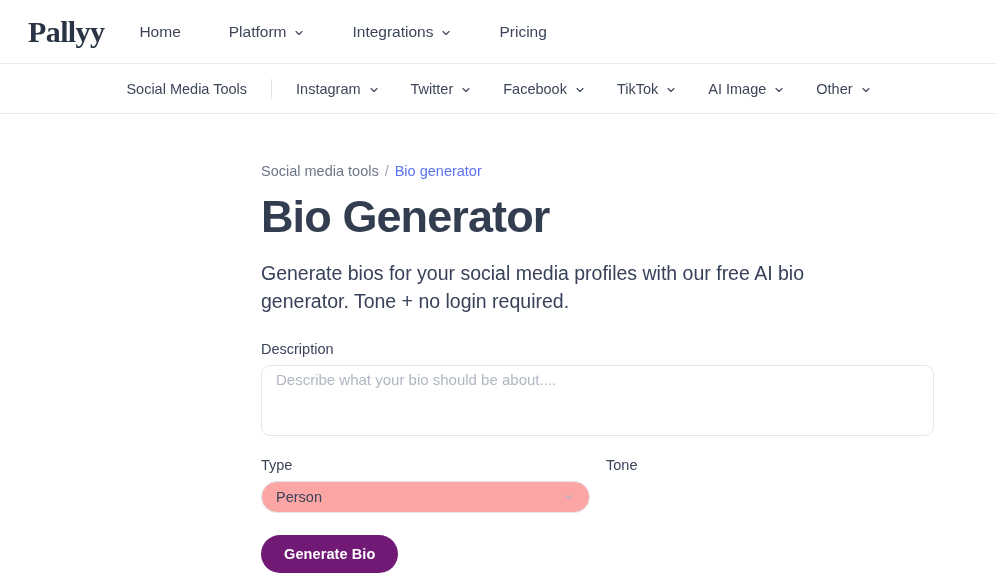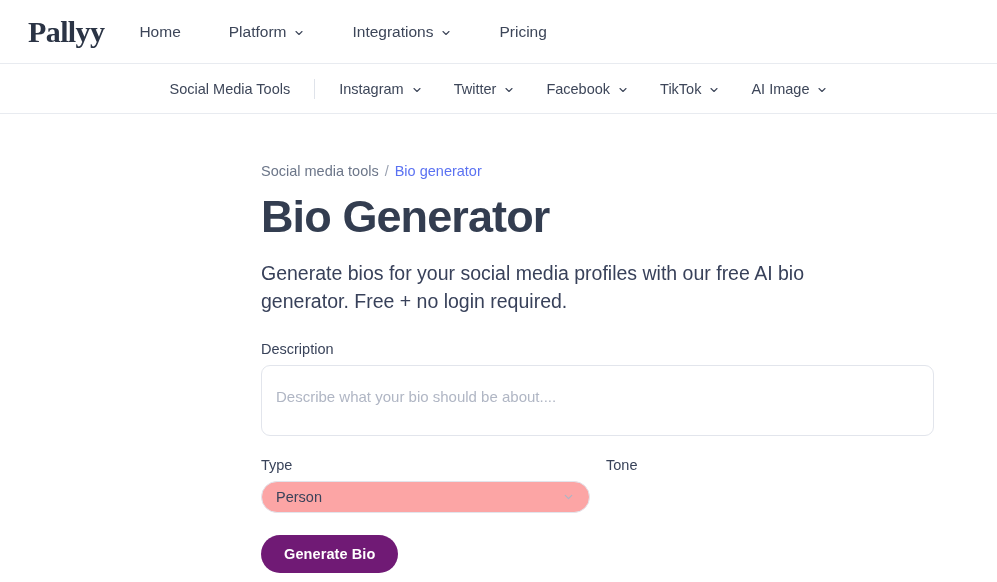--- a/index.html
+++ b/index.html
@@ -141,21 +141,21 @@
     margin-bottom: 8px;
     display: block;
   }
 
   .textarea-box {
     width: 673px;
     height: 71px;
     border: 1px solid #e2e5ec;
     border-radius: 9px;
     background: #ffffff;
-    padding: 20px 14px;
+    padding: 3px 14px;
     font-family: "Liberation Sans", sans-serif;
     font-size: 15px;
     color: #39435a;
     resize: none;
     outline: none;
     line-height: 1.4;
   }
   .textarea-box::placeholder { color: #b0b6c4; }
 
   .row-selects {
@@ -283,34 +283,42 @@
         </span>
       </div>
       <div class="subnav-item">
         <span>AI Image</span>
         <span class="chev">
           <svg width="12" height="12" viewBox="0 0 24 24" fill="none" stroke="#3d4659" stroke-width="2.2" stroke-linecap="round" stroke-linejoin="round">
             <polyline points="6 9 12 15 18 9"></polyline>
           </svg>
         </span>
       </div>
+      <div class="subnav-item">
+        <span>Other</span>
+        <span class="chev">
+          <svg width="12" height="12" viewBox="0 0 24 24" fill="none" stroke="#3d4659" stroke-width="2.2" stroke-linecap="round" stroke-linejoin="round">
+            <polyline points="6 9 12 15 18 9"></polyline>
+          </svg>
+        </span>
+      </div>
     </div>
 </nav>
 
 <main class="page">
 
   <div class="breadcrumb">
     <span class="bc-root">Social media tools</span>
     <span class="bc-sep">/</span>
     <span class="bc-current">Bio generator</span>
   </div>
 
   <h1 class="page-title">Bio Generator</h1>
 
-  <p class="page-desc">Generate bios for your social media profiles with our free AI bio generator. Free + no login required.</p>
+  <p class="page-desc">Generate bios for your social media profiles with our free AI bio generator. Tone + no login required.</p>
 
   <form class="form">
 
     <label class="field-label">Description</label>
     <textarea class="textarea-box" placeholder="Describe what your bio should be about...." style=""></textarea>
 
     <div class="row-selects">
 
       <div class="select-col">
         <label class="field-label">Type</label>

